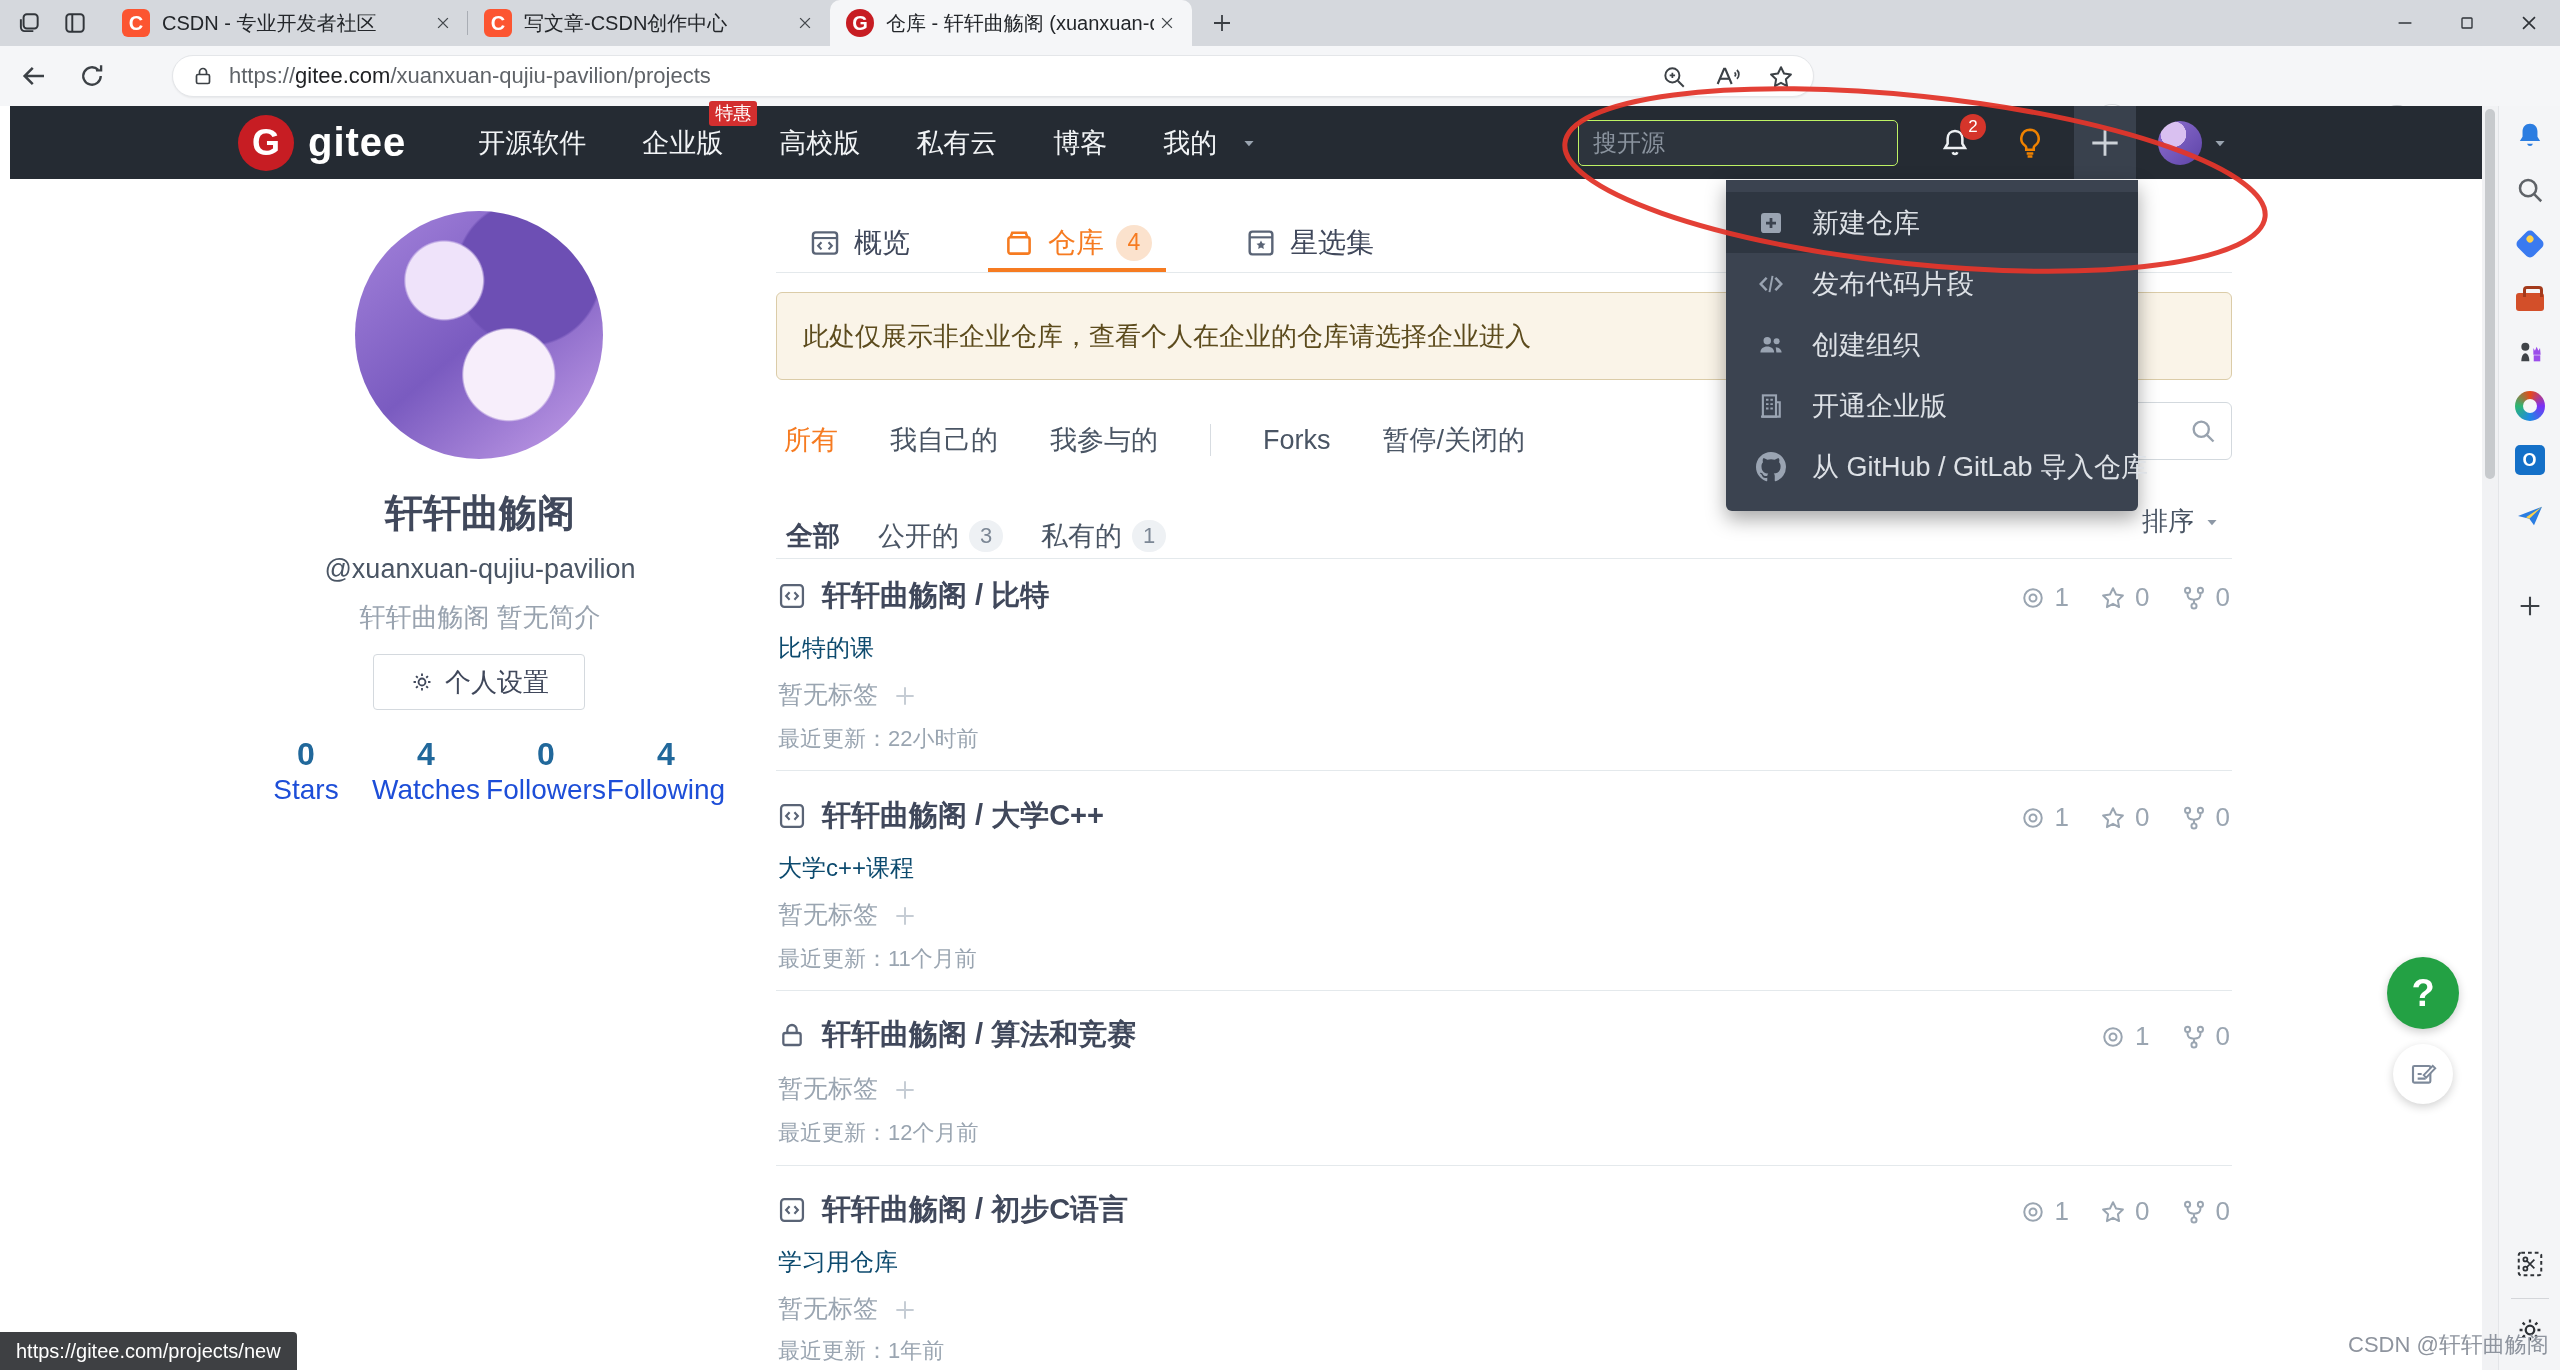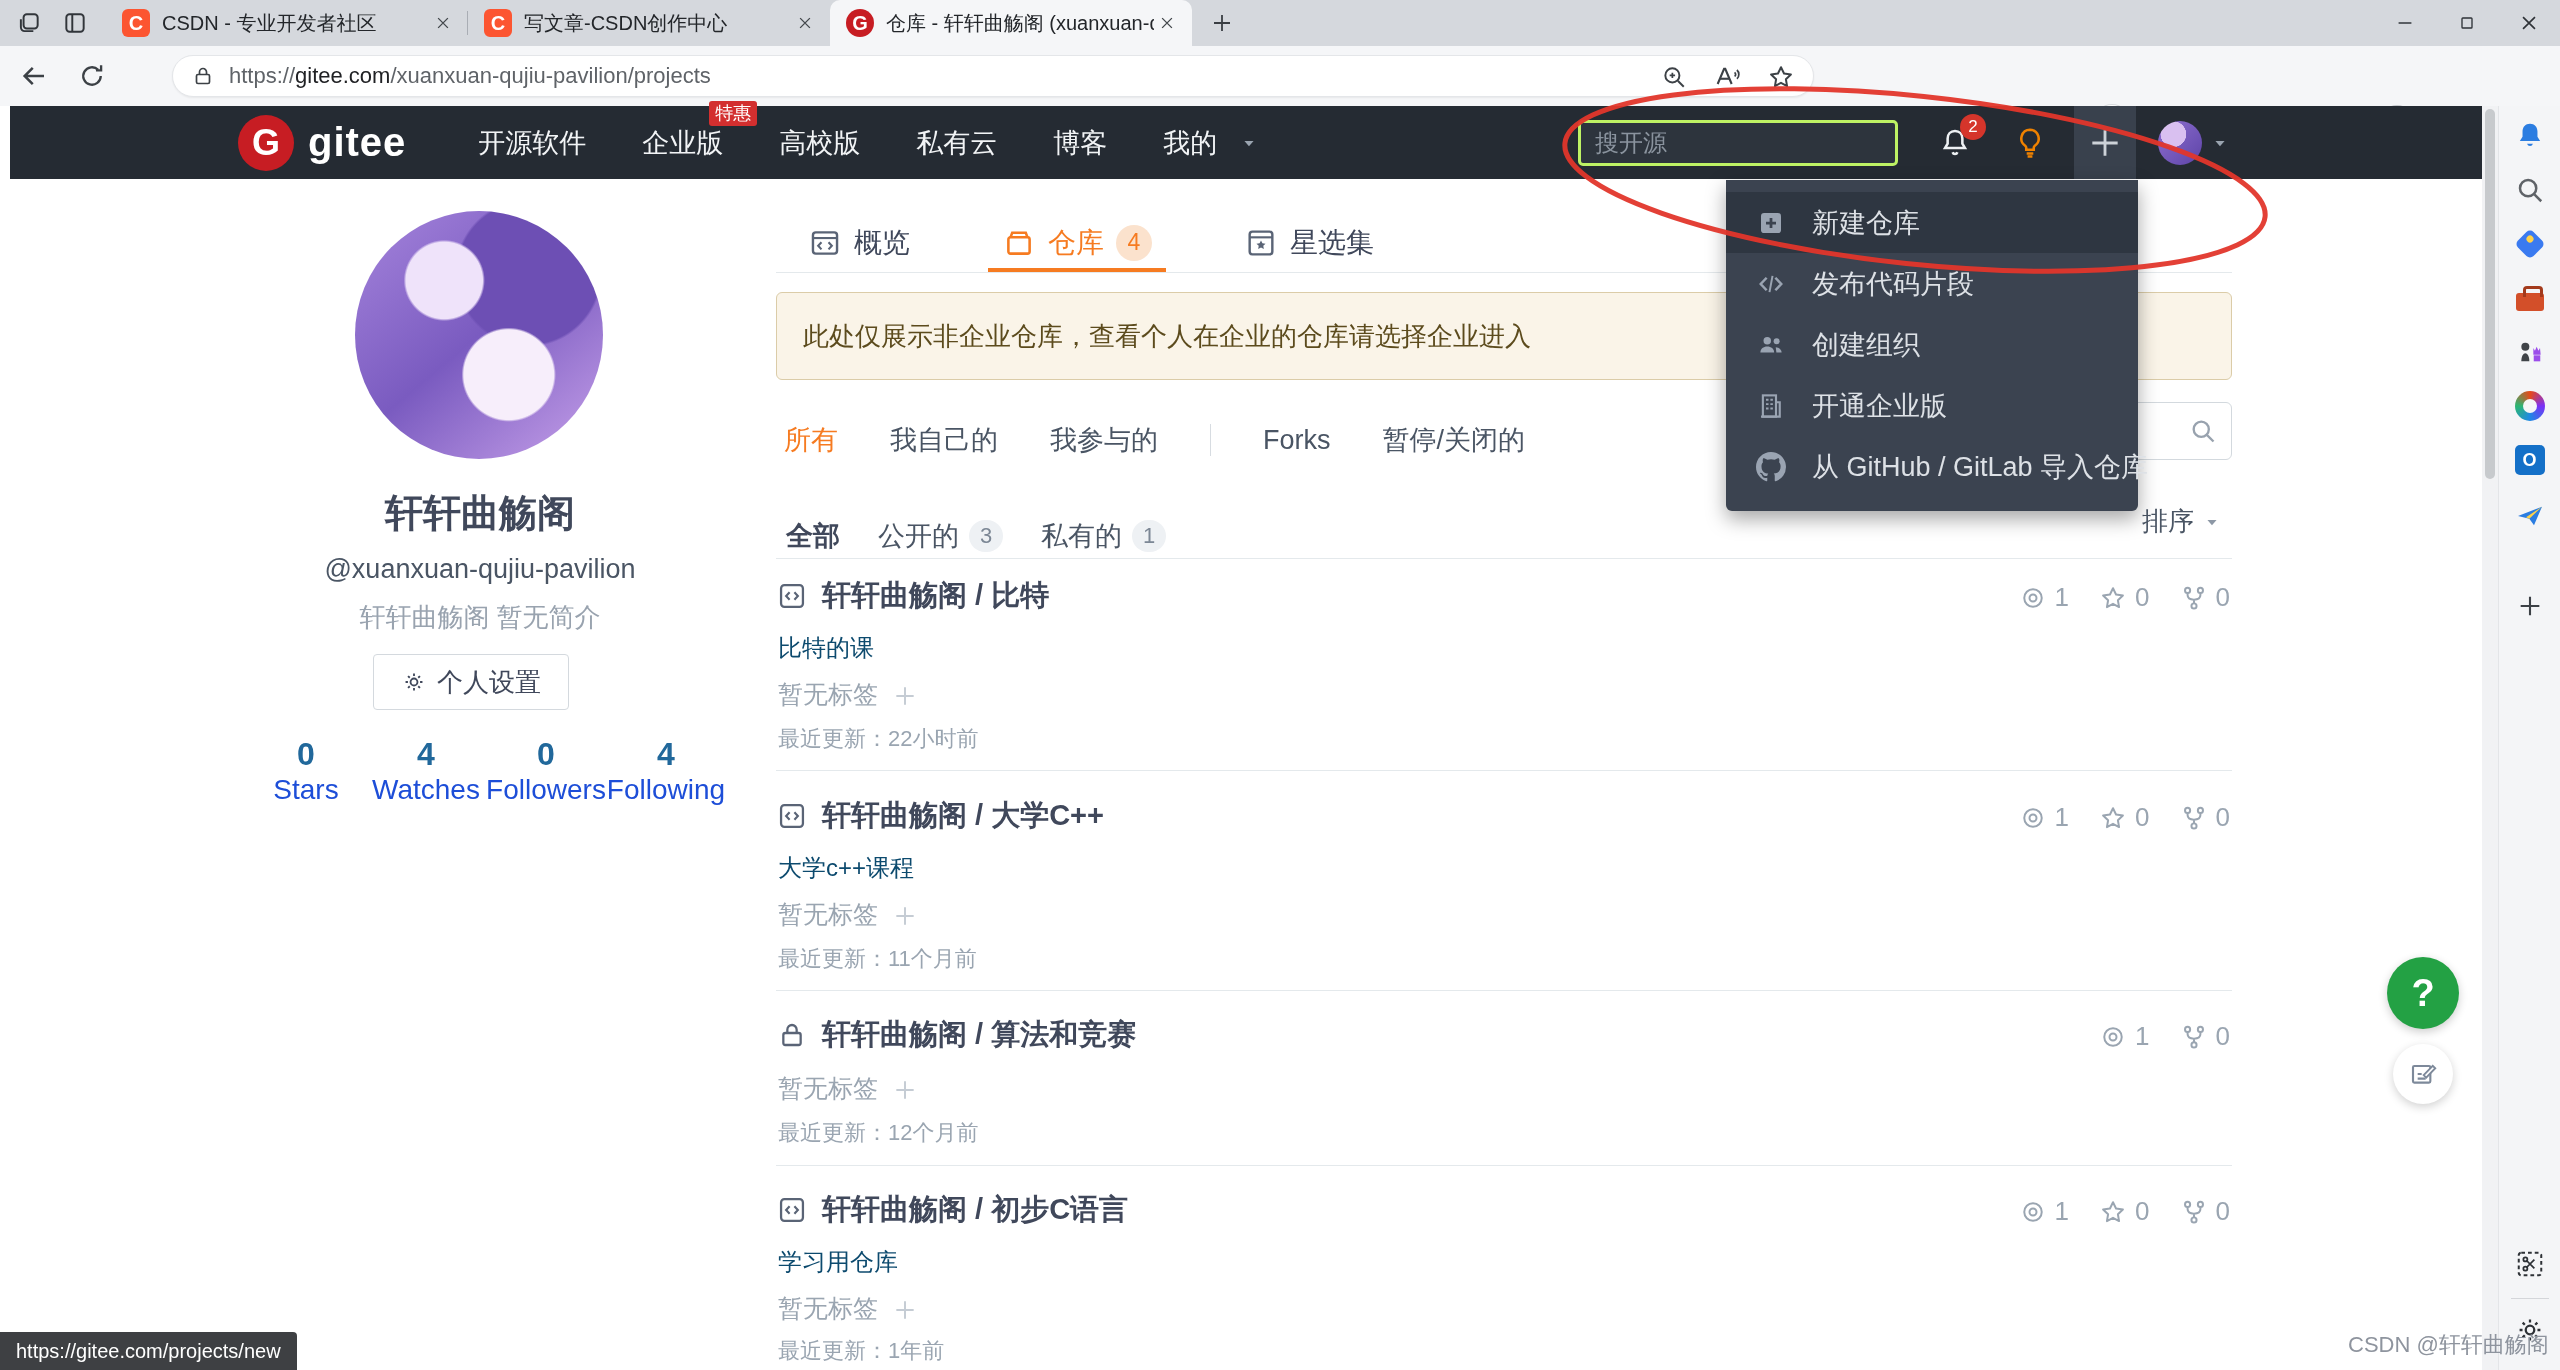--- a/index.html
+++ b/index.html
@@ -47,35 +47,35 @@
 .page{position:absolute;left:0;top:106px;width:2498px;height:1264px;background:#fff}
 .gt-navbar{position:absolute;left:10px;top:0;width:2472px;height:73px;background:#252b33;display:flex;align-items:center;justify-content:space-between;padding:0 252px 0 228px}
 .brand{display:flex;align-items:center;gap:14px}
 .logo-c{width:56px;height:56px;border-radius:50%;background:#c71d23;color:#fff;font-size:36px;font-weight:bold;display:flex;align-items:center;justify-content:center}
 .brand-name{color:#fff;font-size:40px;font-weight:bold;letter-spacing:1px}
 .gt-links{display:flex;align-items:center;gap:56px;margin-left:72px;flex:1}
 .gt-link{color:#f2f4f6;font-size:27px;position:relative;cursor:pointer}
 .promo{position:absolute;top:-24px;right:-34px;background:#d32f2f;color:#fff;font-size:18px;padding:2px 6px;border-radius:3px;line-height:1.2}
 .gt-my{display:flex;align-items:center;gap:22px;color:#f2f4f6;font-size:27px}
 .gt-right{display:flex;align-items:center;height:73px}
-.gt-search{width:320px;height:46px;background:#2d343d;border:3px solid #bef264;border-radius:5px;color:#e8eaed;font-size:24px;padding:0 14px;outline:none}
+.gt-search{width:320px;height:46px;background:#2d343d;border:1px solid #bef264;border-radius:5px;color:#e8eaed;font-size:24px;padding:0 14px;outline:none}
 .gt-search::placeholder{color:#8a939e}
 .gt-bell{position:relative;margin-left:40px;color:#eef1f4}
 .gt-bell .b2{position:absolute;top:-12px;right:-14px;min-width:26px;height:26px;background:#d5352b;color:#fff;border-radius:13px;font-size:17px;display:flex;align-items:center;justify-content:center;padding:0 4px}
 .gt-bulb{margin-left:40px;color:#f08200}
 .plus-col{margin-left:26px;width:62px;height:73px;background:#39414d;display:flex;align-items:center;justify-content:center;color:#cdd2d8}
 .gt-avatar{margin-left:22px;width:44px;height:44px;border-radius:50%;background:radial-gradient(circle at 35% 30%,#d9c0f0 0 30%,transparent 31%),linear-gradient(135deg,#8f6fd0,#5d44a8)}
 .gt-caret{margin-left:8px;color:#9aa4b0}
 
 
 .p-avatar{position:absolute;left:355px;top:105px;width:248px;height:248px;border-radius:50%;background:radial-gradient(circle at 36% 28%,#efe3fa 0 16%,transparent 17%),radial-gradient(circle at 62% 66%,#f7eefb 0 20%,transparent 21%),radial-gradient(circle at 70% 25%,#6d4fb4 0 28%,transparent 29%),linear-gradient(140deg,#a584dc 0%,#7a5bc0 50%,#c7a1ea 100%)}
 .p-name{position:absolute;left:230px;top:382px;width:500px;text-align:center;font-size:38px;font-weight:bold;color:#40485b}
 .p-handle{position:absolute;left:230px;top:448px;width:500px;text-align:center;font-size:27px;color:#4a5564}
 .p-bio{position:absolute;left:230px;top:494px;width:500px;text-align:center;font-size:26px;color:#99a3af}
-.p-btn{position:absolute;left:373px;top:548px;width:196px;height:56px;border:1px solid #d4d9de;border-radius:4px;background:#fff;display:flex;align-items:center;justify-content:center;gap:10px;font-size:26px;color:#40485b;cursor:pointer}
+.p-btn{position:absolute;left:373px;top:548px;width:212px;height:56px;border:1px solid #d4d9de;border-radius:4px;background:#fff;display:flex;align-items:center;justify-content:center;gap:10px;font-size:26px;color:#40485b;cursor:pointer}
 .p-btn .ic{color:#40485b}
 .p-stats{position:absolute;left:246px;top:630px;width:480px;display:flex}
 .p-stat{width:120px;text-align:center;cursor:pointer}
 .p-stat .v{font-size:32px;font-weight:bold;color:#21689b}
 .p-stat .l{margin-top:1px;font-size:28px;color:#1d4ed8}
 
 
 .content{position:absolute;left:776px;top:0;width:1456px}
 .c-tabs{position:absolute;left:0;top:106px;width:100%;height:61px;display:flex;align-items:center;gap:92px;padding-left:32px}
 .c-tab{display:flex;align-items:center;gap:12px;font-size:28px;color:#40485b;height:61px;position:relative;cursor:pointer}

